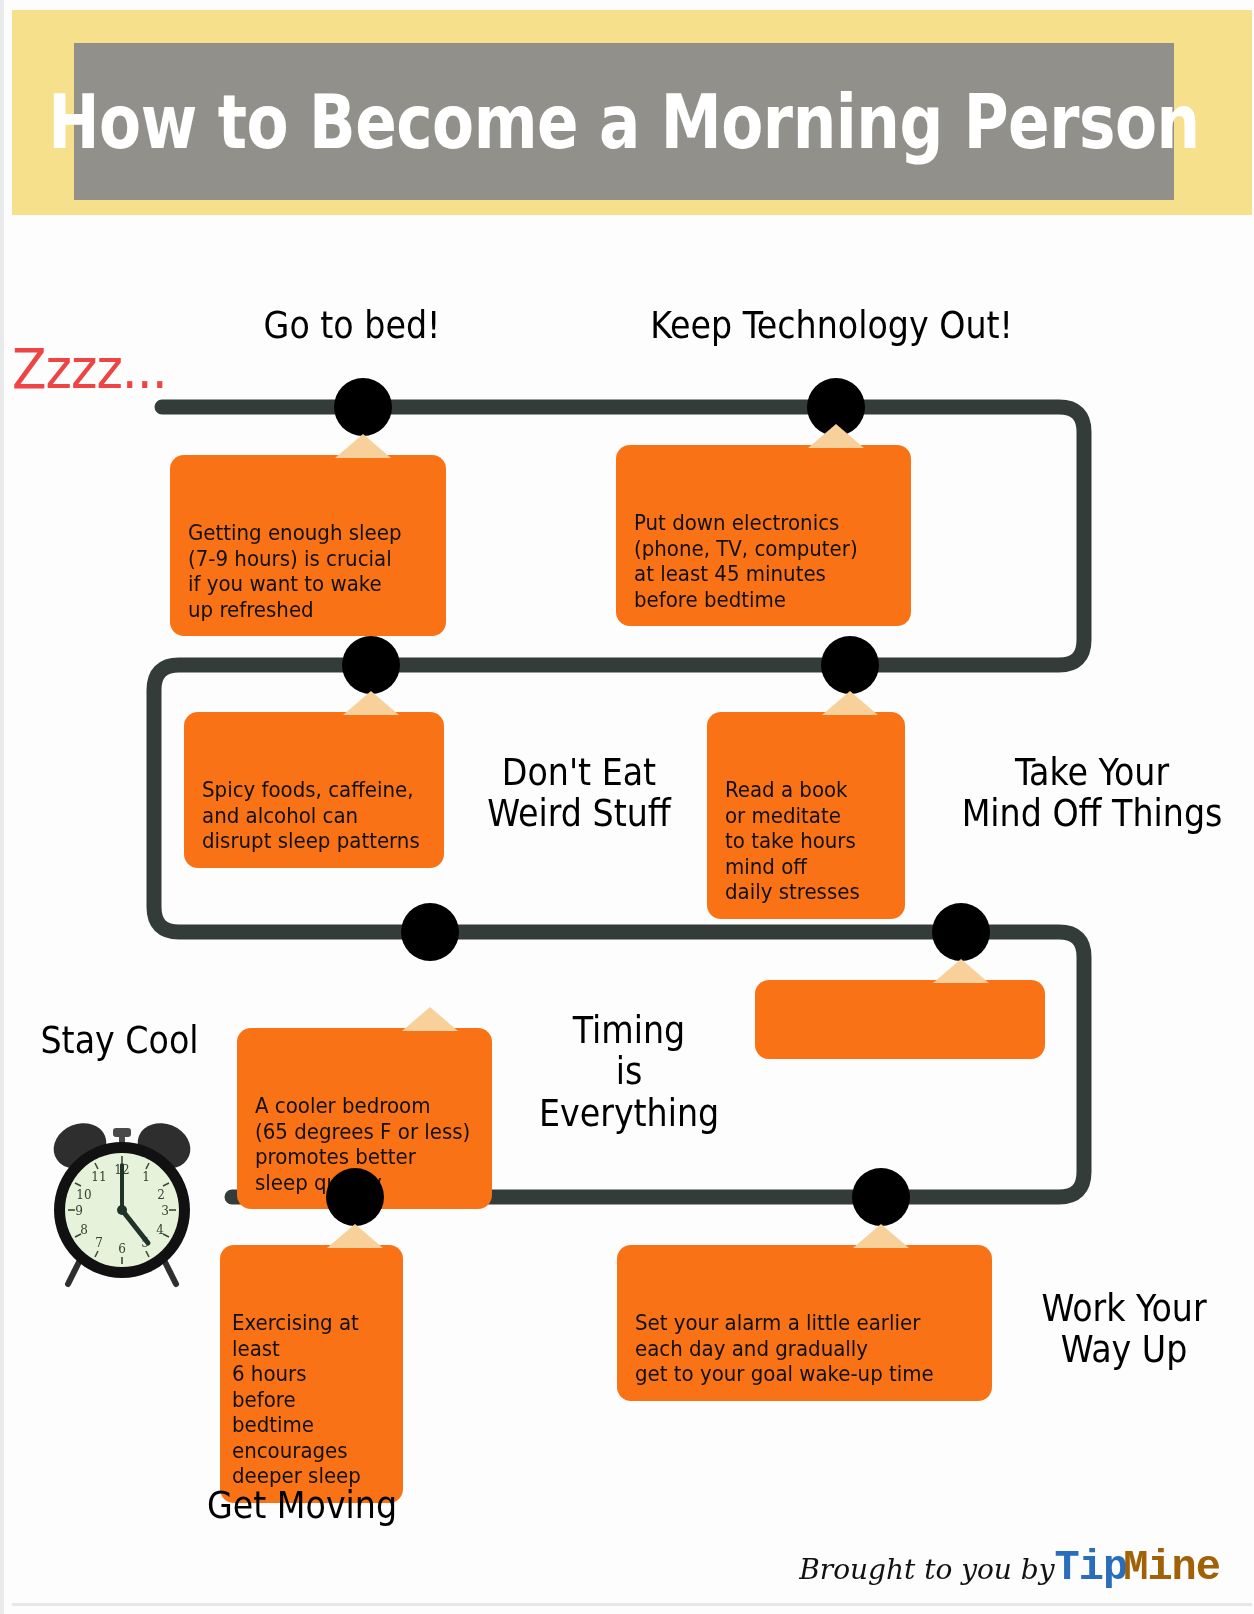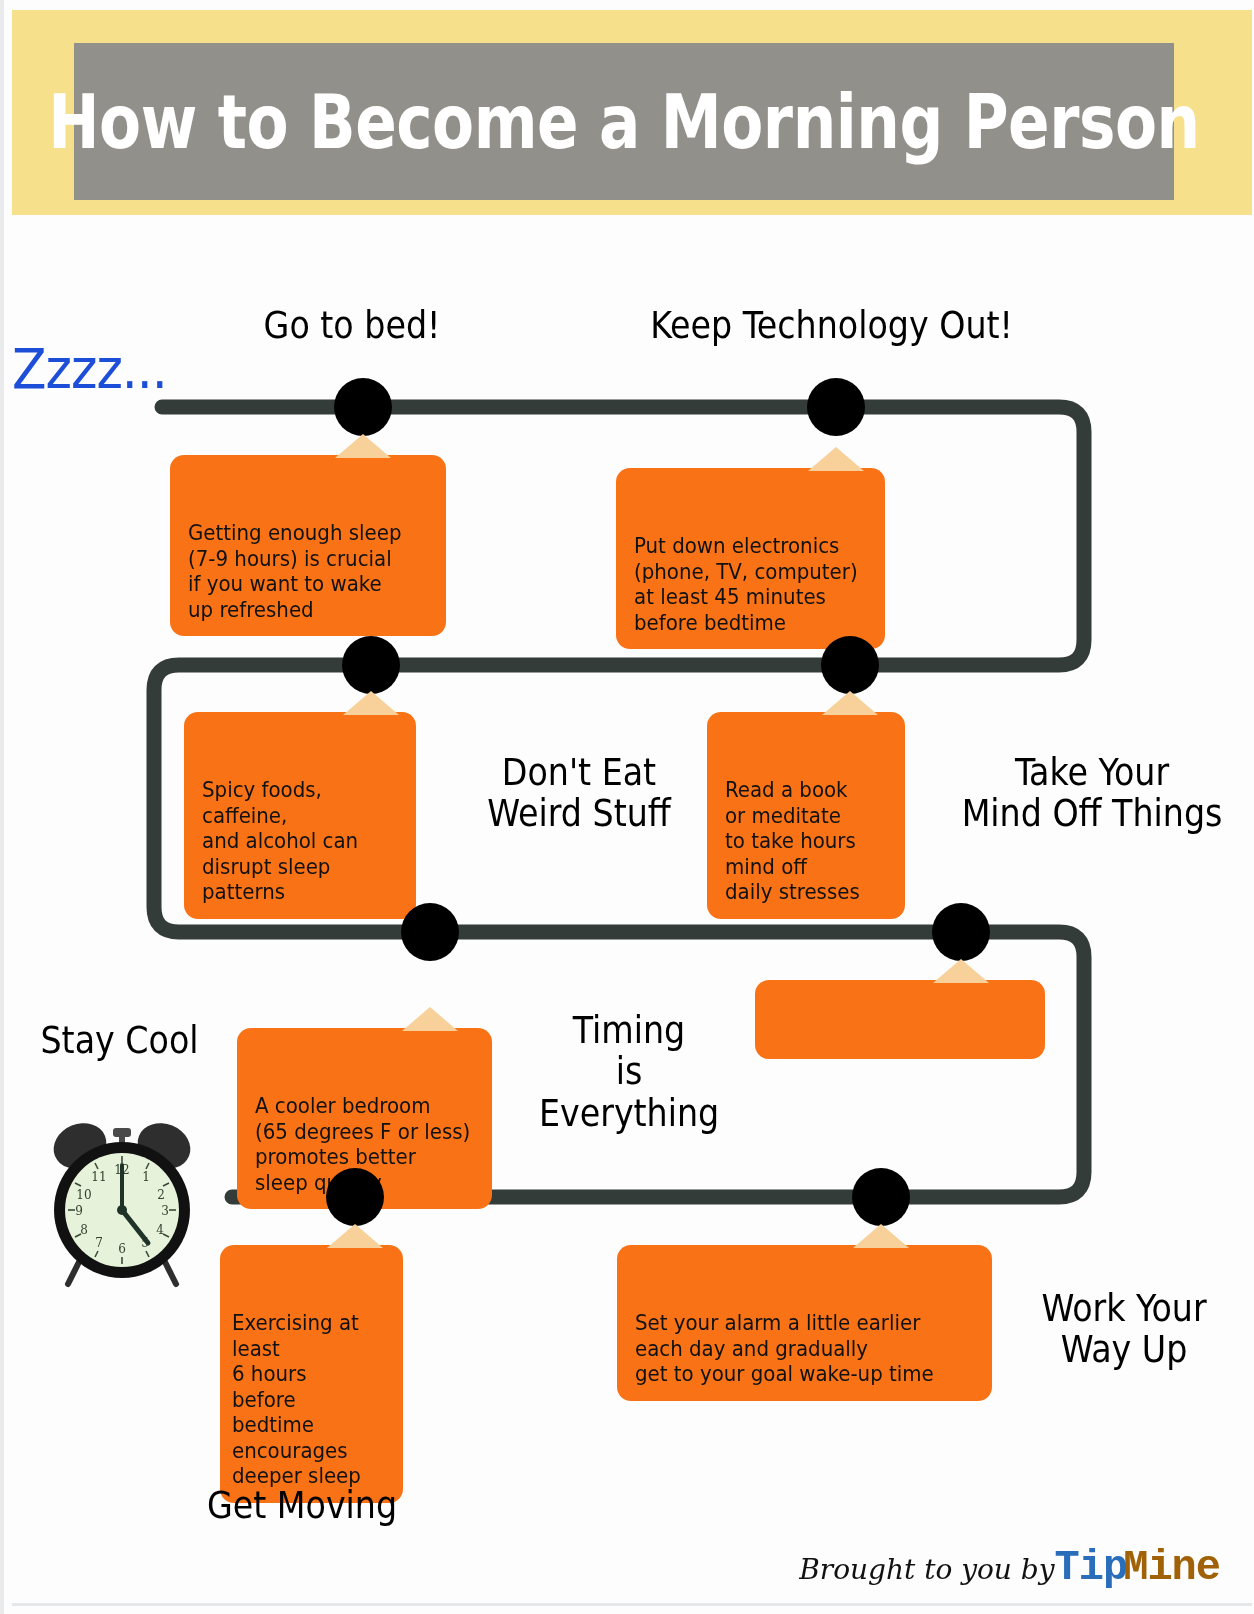--- a/index.html
+++ b/index.html
@@ -105,21 +105,21 @@
     line-height: 1.12;
     white-space: pre-line;
     text-align: center;
   }
   #zzzz {
     position: absolute;
     left: 8px;
     top: 336px;
     font-family: "DejaVu Sans Condensed", "Liberation Sans Narrow", "Liberation Sans", sans-serif;
     font-size: 56px;
-    color: #1d4ed8;
+    color: #ef4444;
     letter-spacing: -1px;
   }
 
   
   #clock {
     position: absolute;
     left: 38px;
     top: 1112px;
     width: 160px;
     height: 178px;
@@ -176,30 +176,30 @@
   <div class="callout" style="left:166px; top:455px; width:276px;">
     <span class="tail" style="left:165px;"></span>
     <span>Getting enough sleep
 (7-9 hours) is crucial
 if you want to wake
 up refreshed</span>
   </div>
 
   <div class="label" style="left:640px; top:305px; width:375px;">Keep Technology Out!</div>
   <div class="node" style="left:832px; top:407px;"></div>
-  <div class="callout" style="left:612px; top:468px; width:269px;">
+  <div class="callout" style="left:612px; top:445px; width:295px;">
     <span class="tail" style="left:192px;"></span>
     <span>Put down electronics
 (phone, TV, computer)
 at least 45 minutes
 before bedtime</span>
   </div>
 
   <div class="node" style="left:367px; top:665px;"></div>
-  <div class="callout" style="left:180px; top:712px; width:232px;">
+  <div class="callout" style="left:180px; top:712px; width:260px;">
     <span class="tail" style="left:159px;"></span>
     <span>Spicy foods, caffeine,
 and alcohol can
 disrupt sleep patterns</span>
   </div>
   <div class="label" style="left:475px; top:752px; width:200px;">Don't Eat
 Weird Stuff</div>
 
   <div class="node" style="left:846px; top:665px;"></div>
   <div class="callout" style="left:703px; top:712px; width:198px;">

